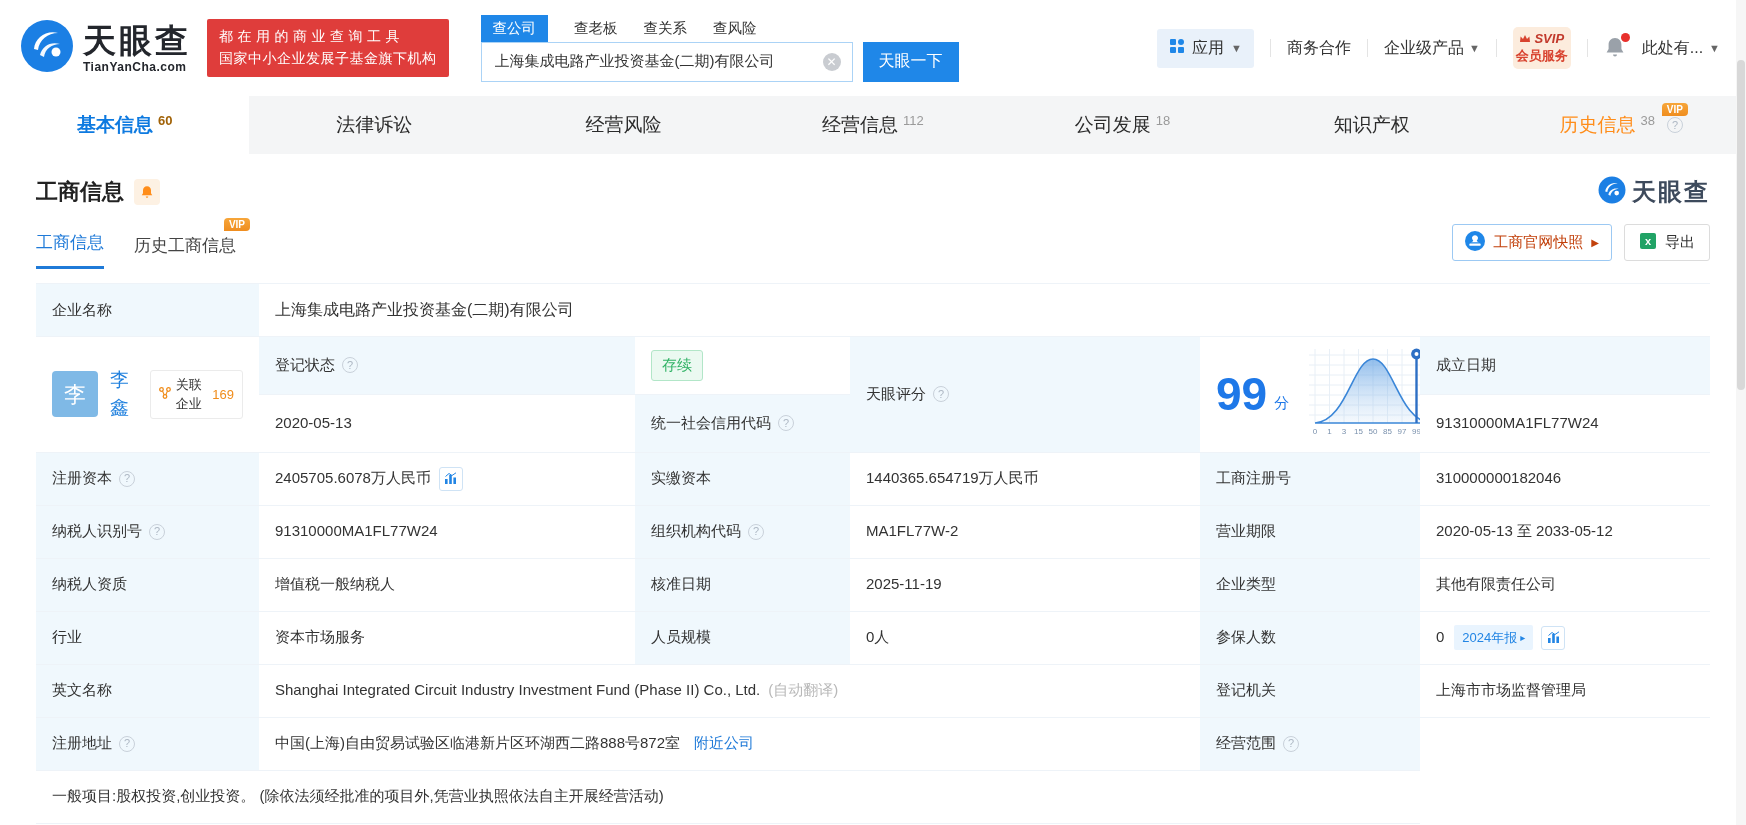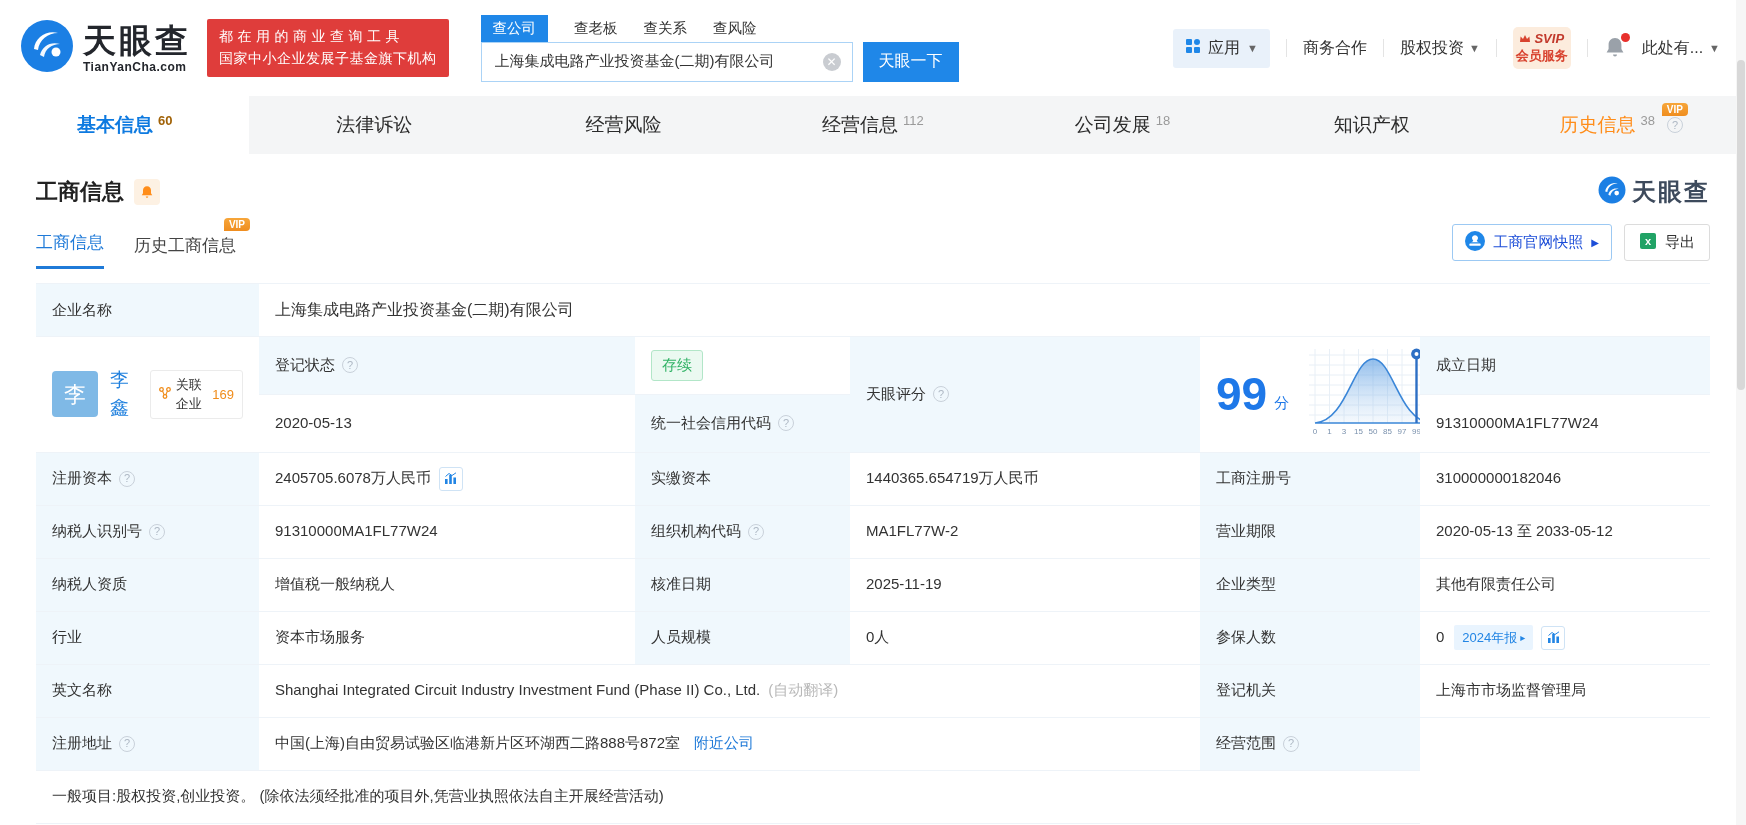--- a/index.html
+++ b/index.html
@@ -55,21 +55,21 @@
   .bell-badge { margin-left:10px; width:26px; height:26px; background:#fdf1e3; border-radius:4px; display:flex; align-items:center; justify-content:center; cursor:pointer; }
   .watermark { margin-left:auto; display:flex; align-items:center; gap:6px; }
   .watermark .wm-txt { font-size:24px; font-weight:bold; color:#3d4a5c; letter-spacing:2px; }
 
   .subtab-row { margin-top:16px; display:flex; align-items:flex-end; }
   .subtab { font-size:17px; color:#444; cursor:pointer; padding-bottom:12px; position:relative; }
   .subtab.active { color:#1f7ad8; border-bottom:3px solid #1f7ad8; font-weight:500; }
   .subtab + .subtab { margin-left:30px; }
   .subtab .vip-tag { position:absolute; top:-16px; right:-14px; }
   .right-btns { margin-left:auto; display:flex; gap:12px; padding-bottom:8px; }
-  .btn-snapshot { border:1px solid #9cc9f3; border-radius:3px; color:#1d4ed8; background:#fff; font-size:15px; padding:6px 12px; display:flex; align-items:center; gap:8px; cursor:pointer; font-family:inherit; }
+  .btn-snapshot { border:1px solid #9cc9f3; border-radius:3px; color:#c2410c; background:#fff; font-size:15px; padding:6px 12px; display:flex; align-items:center; gap:8px; cursor:pointer; font-family:inherit; }
   .btn-export { border:1px solid #dcdcdc; border-radius:3px; color:#333; background:#fff; font-size:15px; padding:6px 14px; display:flex; align-items:center; gap:8px; cursor:pointer; font-family:inherit; }
   .tri { font-size:10px; }
 
   
   .grid { margin-top:14px; display:grid; grid-template-columns:223px 376px 215px 350px 220px 1fr; grid-auto-rows:minmax(53px,auto); border-top:1px solid #eef3f8; }
   .cell { display:flex; align-items:center; padding:8px 16px; font-size:15px; color:#333; border-bottom:1px solid #eef3f8; background:#fff; line-height:1.5; }
   .lbl { background:#f0f8fd; }
   .cs5 { grid-column:span 5; }
   .cs3 { grid-column:span 3; }
   .rs2 { grid-row:span 2; }
@@ -140,21 +140,21 @@
             <circle cx="12" cy="4" r="3" fill="#1f87e8"></circle>
           </svg>
       </span>
       <span>应用</span>
       <span class="caret">▼</span>
     </div>
     <span class="vsep"></span>
     <span class="nav-link">商务合作</span>
     <span class="vsep"></span>
     <span class="nav-link">
-      <span>股权投资</span>
+      <span>企业级产品</span>
       <span class="caret">▼</span>
     </span>
     <span class="vsep"></span>
     <div class="svip">
       <div class="t">
           <span><svg width="12" height="9" viewBox="0 0 12 9">
               <path d="M1 8 L1.6 2.5 L4 5 L6 1 L8 5 L10.4 2.5 L11 8 Z" fill="#d8432f"></path>
             </svg></span>
           <span>SVIP</span>
         </div>

